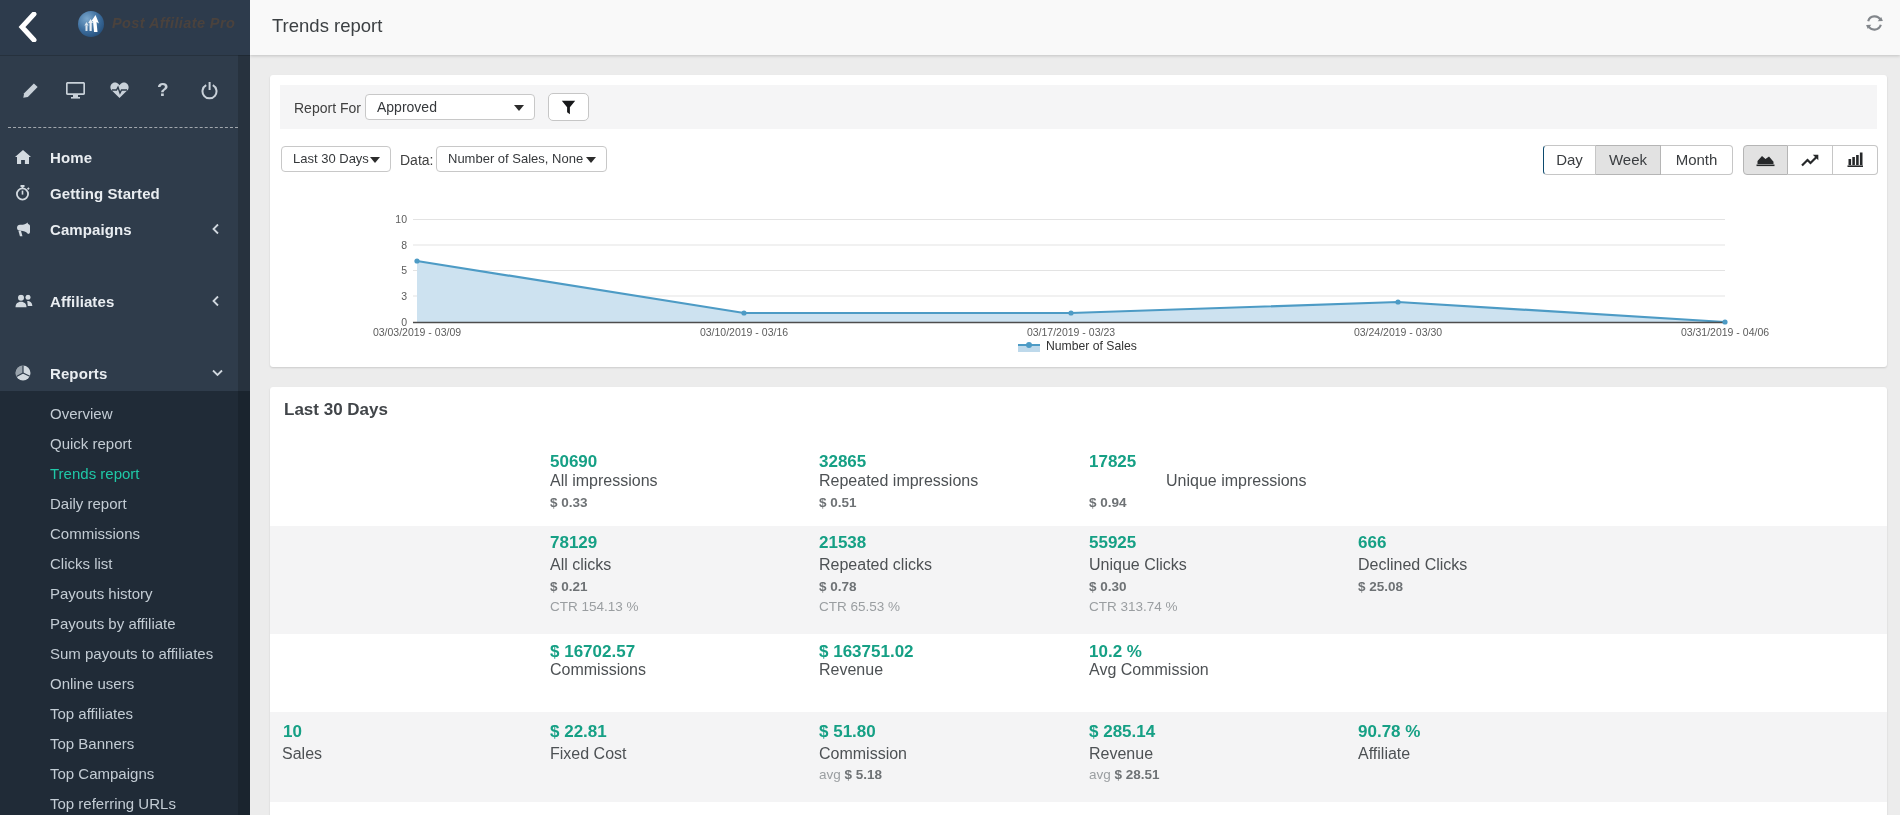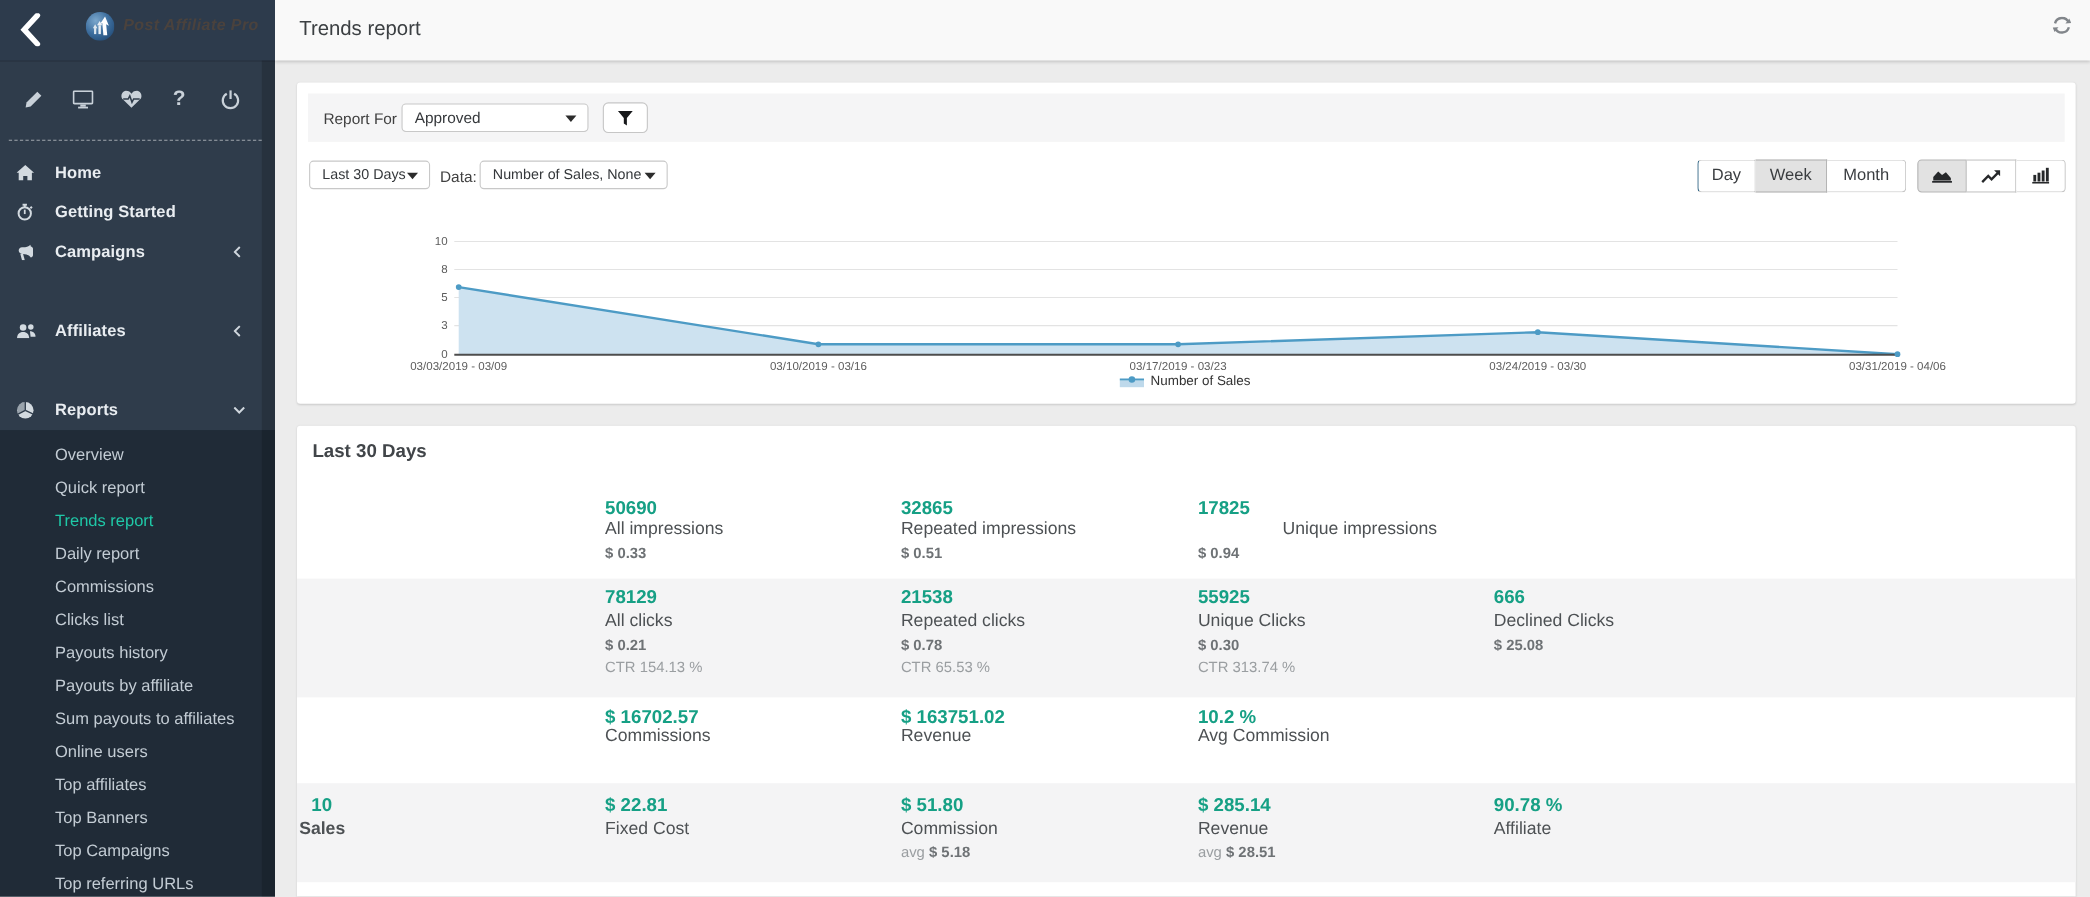--- a/index.html
+++ b/index.html
@@ -281,21 +281,21 @@
   <div class="m" style="left:1088px; top:190px;">$ 25.08</div>
 
   <div class="v" style="left:280px; top:255px;">$ 16702.57</div>
   <div class="l" style="left:280px; top:273px;">Commissions</div>
   <div class="v" style="left:549px; top:255px;">$ 163751.02</div>
   <div class="l" style="left:549px; top:273px;">Revenue</div>
   <div class="v" style="left:819px; top:255px;">10.2 %</div>
   <div class="l" style="left:819px; top:273px;">Avg Commission</div>
 
   <div class="v" style="left:13px; top:335px;">10</div>
-  <div class="l" style="left:2px; top:357px;font-weight:bold;">Sales</div>
+  <div class="l" style="left:12px; top:357px;">Sales</div>
   <div class="v" style="left:280px; top:335px;">$ 22.81</div>
   <div class="l" style="left:280px; top:357px;">Fixed Cost</div>
   <div class="v" style="left:549px; top:335px;">$ 51.80</div>
   <div class="l" style="left:549px; top:357px;">Commission</div>
   <div class="ctr" style="left:549px; top:378px;">avg <b style="color:#6e7275;">$ 5.18</b></div>
   <div class="v" style="left:819px; top:335px;">$ 285.14</div>
   <div class="l" style="left:819px; top:357px;">Revenue</div>
   <div class="ctr" style="left:819px; top:378px;">avg <b style="color:#6e7275;">$ 28.51</b></div>
   <div class="v" style="left:1088px; top:335px;">90.78 %</div>
   <div class="l" style="left:1088px; top:357px;">Affiliate</div>

